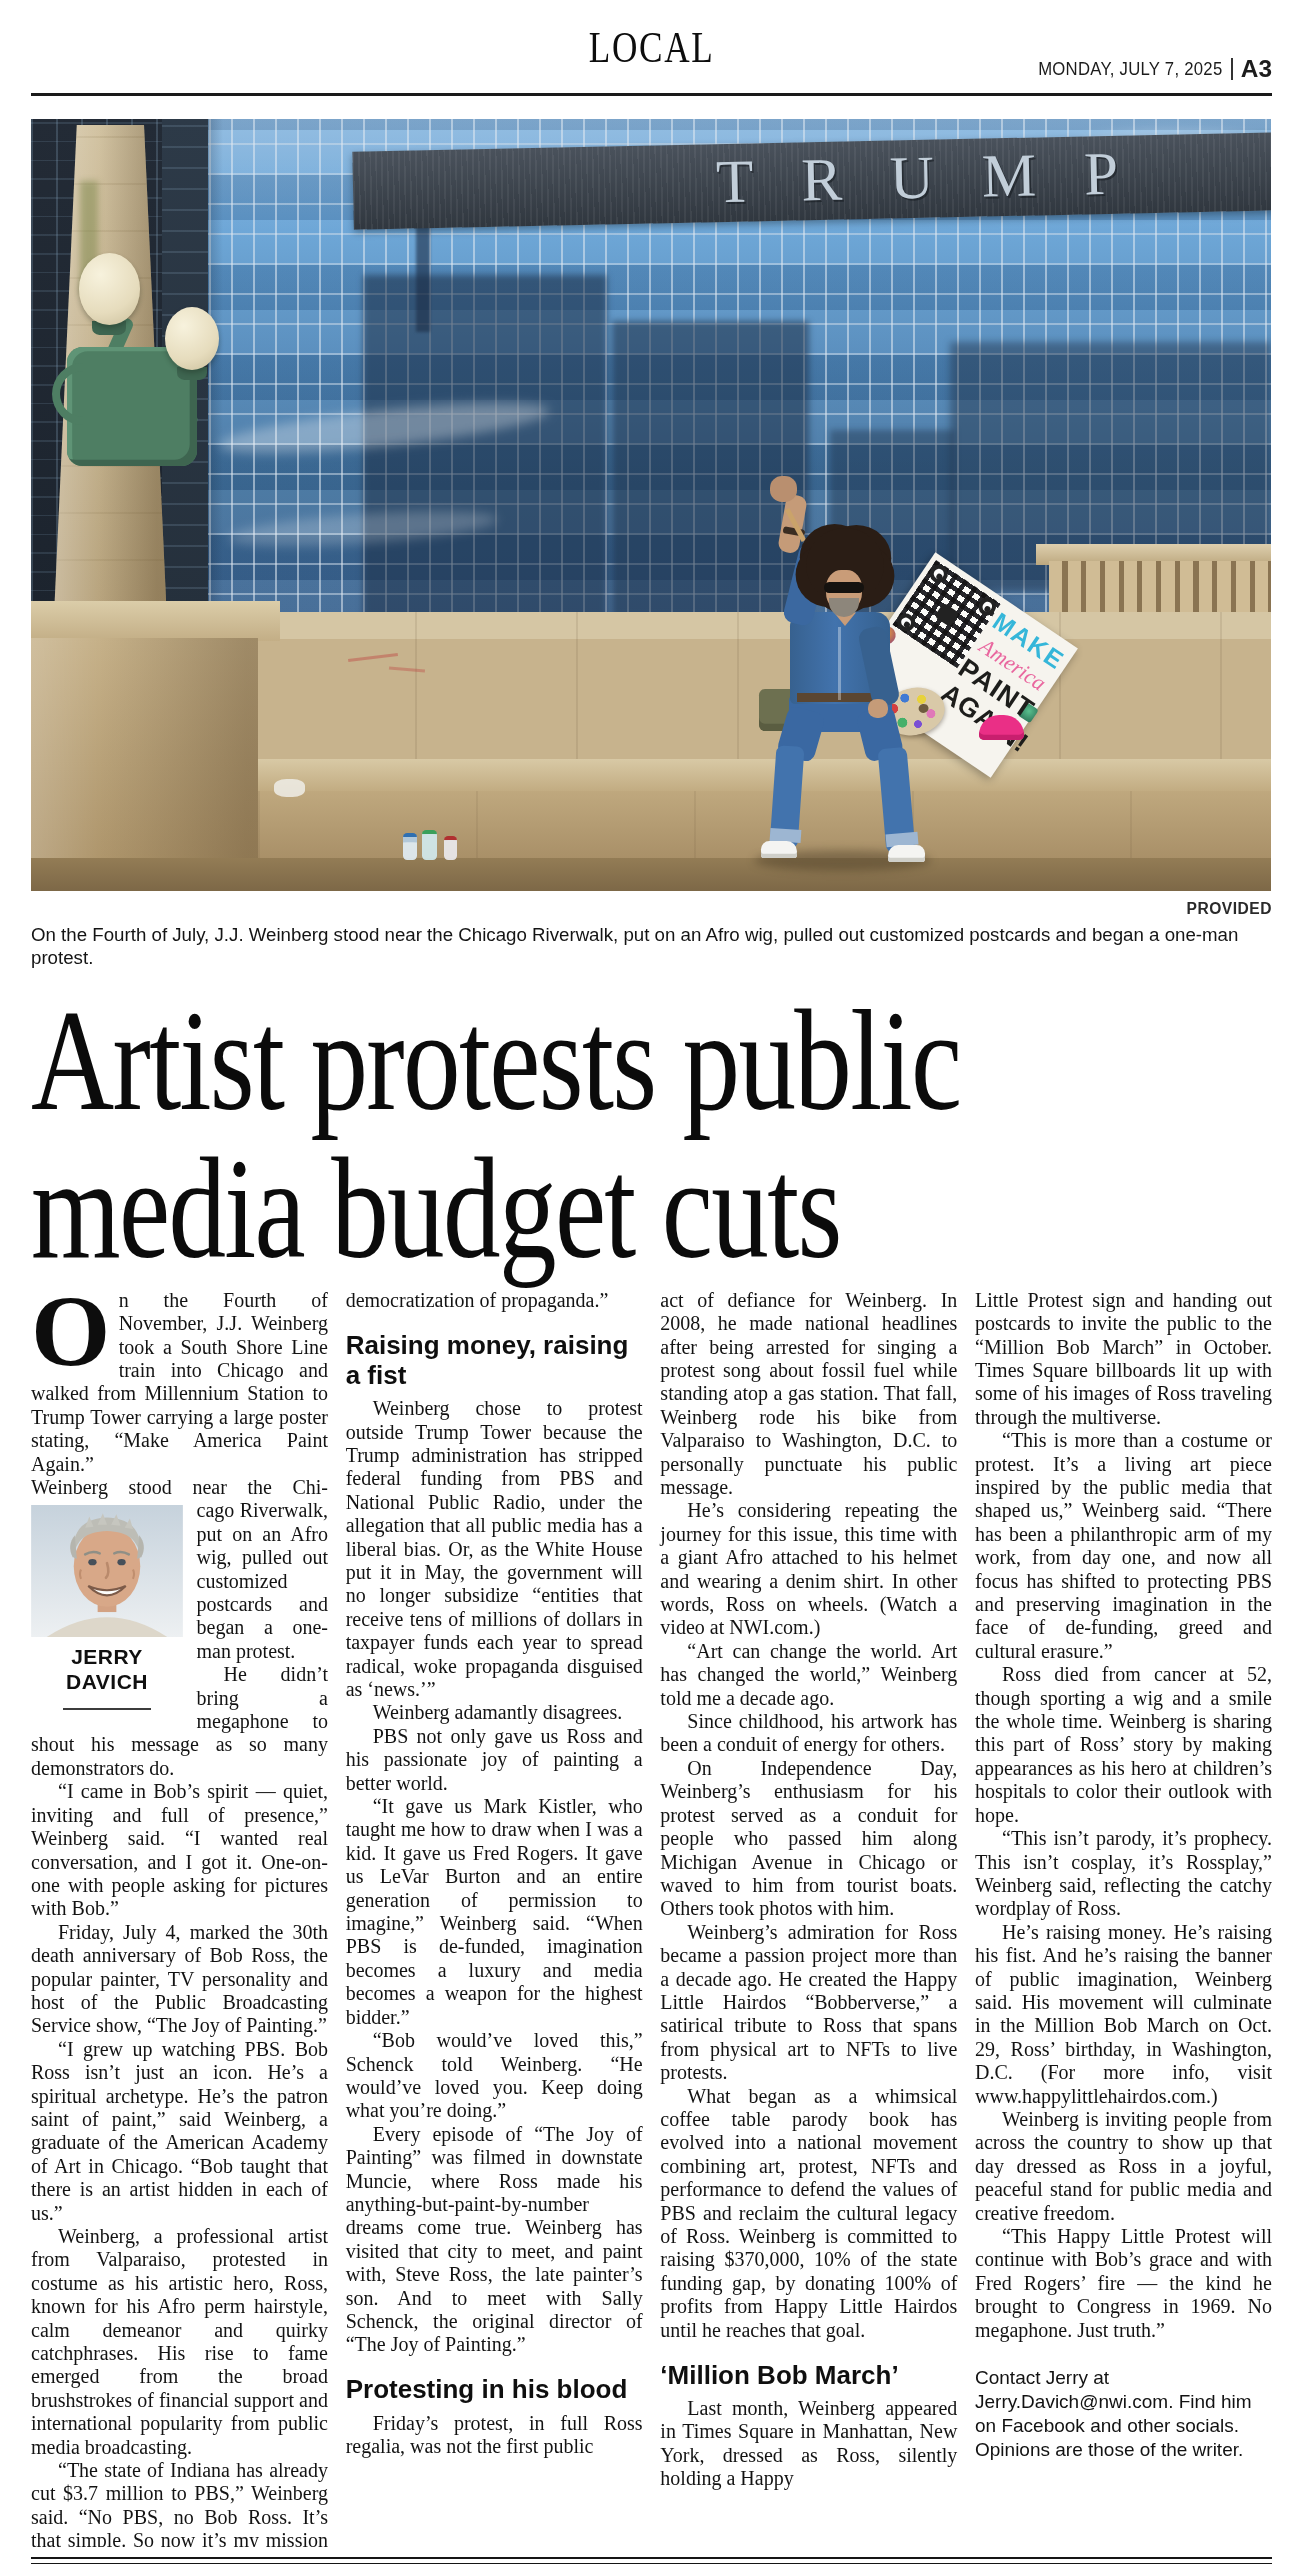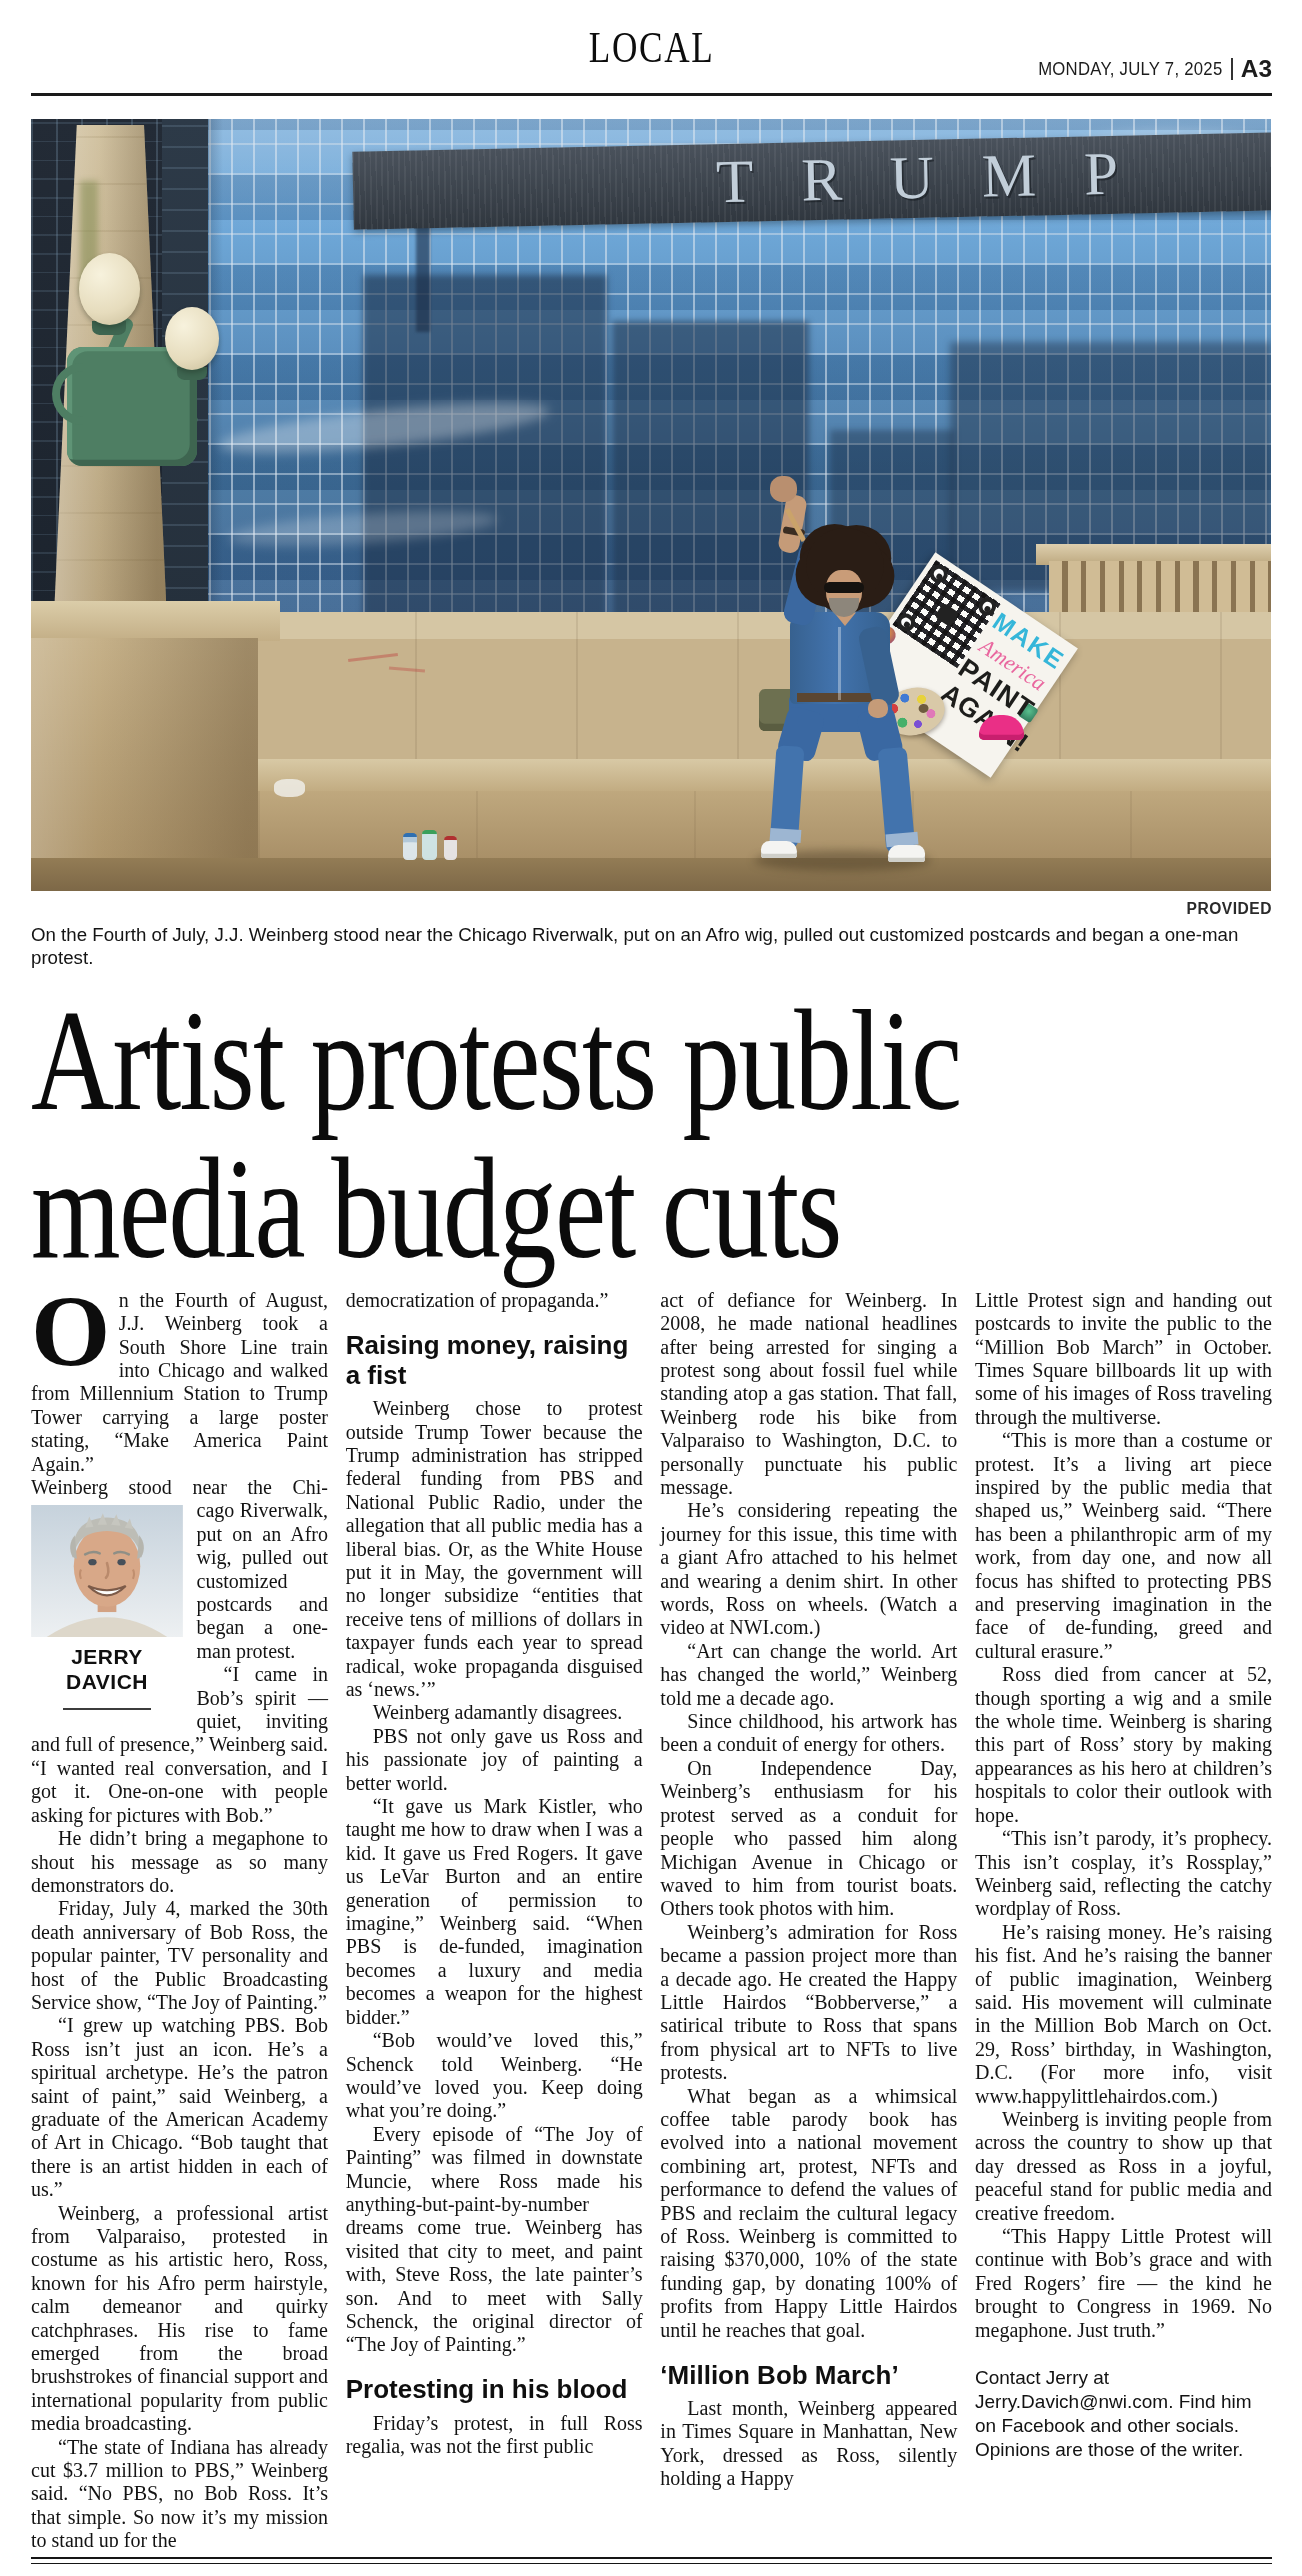--- a/index.html
+++ b/index.html
@@ -338,21 +338,21 @@
   <p class="caption">On the Fourth of July, J.J. Weinberg stood near the Chicago Riverwalk, put on an Afro wig, pulled out customized postcards and began a one-man protest.</p>
 
   <h1 class="headline">
     <span class="hl">Artist protests public</span>
     <span class="hl">media budget cuts</span>
   </h1>
 
   <div class="columns">
 
     <div class="col">
-      <p class="p ni"><span class="dropcap">O</span><span>n the Fourth of August, J.J. Weinberg took a South Shore Line train into Chicago and walked from Millennium Station to Trump Tower carrying a large poster stating, “Make America Paint Again.”</span></p>
+      <p class="p ni"><span class="dropcap">O</span><span>n the Fourth of November, J.J. Weinberg took a South Shore Line train into Chicago and walked from Millennium Station to Trump Tower carrying a large poster stating, “Make America Paint Again.”</span></p>
       <p class="p ni lead">Weinberg stood near the Chi-</p>
       <aside class="byline-box">
         <svg class="headshot" viewBox="0 0 292 254" xmlns="http://www.w3.org/2000/svg">
           <defs>
             <linearGradient id="sky" x1="0" y1="0" x2="0" y2="1">
               <stop offset="0" stop-color="#c6d2dc"></stop>
                 <stop offset="1" stop-color="#edf0f2"></stop>
             </linearGradient>
           </defs>
           <rect width="292" height="254" fill="url(#sky)"></rect>
@@ -373,22 +373,22 @@
           <path d="M96 142 Q92 132 96 124" stroke="#c08f6f" stroke-width="4" fill="none"></path>
           <path d="M196 142 Q200 132 196 124" stroke="#c08f6f" stroke-width="4" fill="none"></path>
         </svg>
         <div class="byline-name">
           <span>JERRY</span>
           <span>DAVICH</span>
         </div>
         <div class="byline-rule"></div>
       </aside>
       <p class="p ni">cago Riverwalk, put on an Afro wig, pulled out customized postcards and began a one-man protest.</p>
+      <p class="p">He didn’t bring a megaphone to shout his message as so many demonstrators do.</p>
       <p class="p">“I came in Bob’s spirit — quiet, inviting and full of presence,” Weinberg said. “I wanted real conversation, and I got it. One-on-one with people asking for pictures with Bob.”</p>
-      <p class="p">He didn’t bring a megaphone to shout his message as so many demonstrators do.</p>
       <p class="p">Friday, July 4, marked the 30th death anniversary of Bob Ross, the popular painter, TV personality and host of the Public Broadcasting Service show, “The Joy of Painting.”</p>
       <p class="p">“I grew up watching PBS. Bob Ross isn’t just an icon. He’s a spiritual archetype. He’s the patron saint of paint,” said Weinberg, a graduate of the American Academy of Art in Chicago. “Bob taught that there is an artist hidden in each of us.”</p>
       <p class="p">Weinberg, a professional artist from Valparaiso, protested in costume as his artistic hero, Ross, known for his Afro perm hairstyle, calm demeanor and quirky catchphrases. His rise to fame emerged from the broad brushstrokes of financial support and international popularity from public media broadcasting.</p>
       <p class="p">“The state of Indiana has already cut $3.7 million to PBS,” Weinberg said. “No PBS, no Bob Ross. It’s that simple. So now it’s my mission to stand up for the</p>
     </div>
 
     <div class="col">
       <p class="p ni">democratization of propaganda.”</p>
       <h3 class="subhead">Raising money, raising a fist</h3>
       <p class="p">Weinberg chose to protest outside Trump Tower because the Trump administration has stripped federal funding from PBS and National Public Radio, under the allegation that all public media has a liberal bias. Or, as the White House put it in May, the government will no longer subsidize “entities that receive tens of millions of dollars in taxpayer funds each year to spread radical, woke propaganda disguised as ‘news.’”</p>

